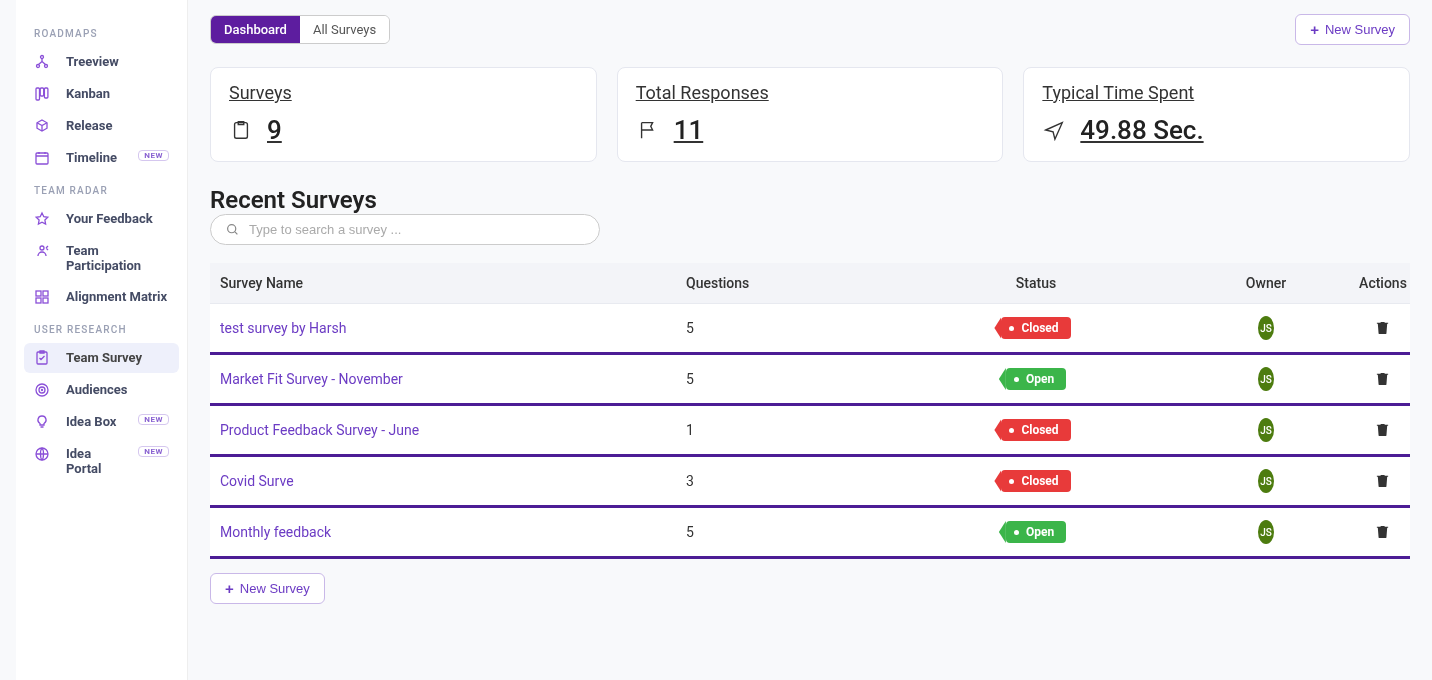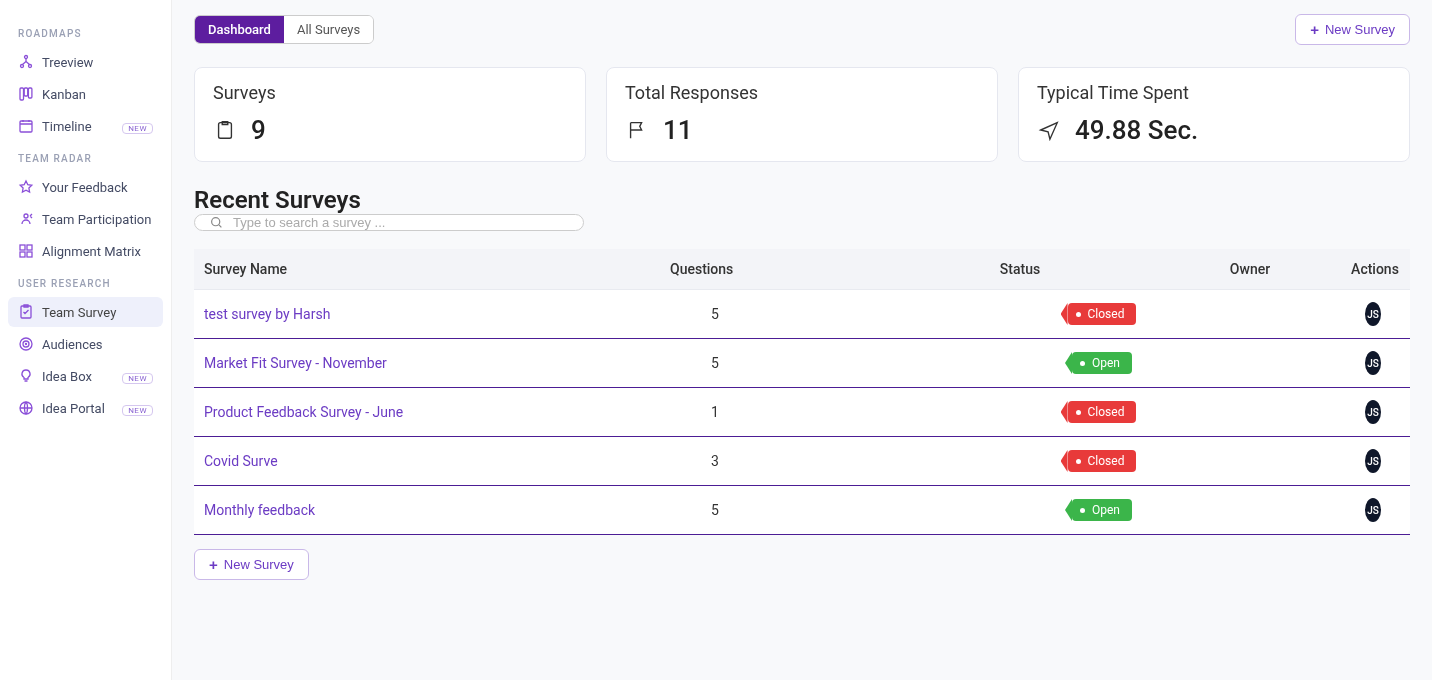--- a/index.html
+++ b/index.html
@@ -1,56 +1,56 @@
 <!DOCTYPE html>
 <html><head>
 <meta charset="utf-8">
 <style>
 * { box-sizing: border-box; margin: 0; padding: 0; }
 body { font-family: -apple-system, BlinkMacSystemFont, 'Segoe UI', Roboto, sans-serif; background: #f8f9fb; color: #333; width: 1432px; height: 680px; overflow: hidden; display: flex; }
-.sidebar { width: 172px; background: #fff; padding: 18px 8px 0 8px; border-right: 1px solid #eee; }
+.sidebar { width: 172px; background: #fff; padding: 18px 8px 0 8px; border-right: 1px solid #eee; margin-left: 16px; }
 .section-title { font-size: 10px; color: #9aa0b4; font-weight: 500; letter-spacing: 1.2px; padding: 10px 10px 8px 10px; text-transform: uppercase; }
-.nav-item { display: flex; align-items: flex-end; gap: 8px; padding: 7px 10px; font-size: 13px; color: #444b64; cursor: pointer; border-radius: 6px; margin-bottom: 2px; position: relative; }
+.nav-item { display: flex; align-items: flex-start; gap: 16px; padding: 7px 10px; font-size: 13px; color: #444b64; cursor: pointer; border-radius: 6px; margin-bottom: 2px; position: relative; font-weight: bold; }
 .nav-item.active { background: #eef0fb; color: #444; }
 .nav-item .icon { width: 16px; height: 16px; display: inline-flex; align-items: center; justify-content: center; flex-shrink: 0; }
 .new-badge { font-size: 8px; color: #8a63d2; border: 1px solid #d5c7ef; padding: 0 5px; border-radius: 4px; margin-left: auto; letter-spacing: 0.5px; }
 .main { flex: 1; padding: 14px 22px; overflow-y: auto; }
 .top-row { display: flex; align-items: center; justify-content: space-between; margin-bottom: 22px; }
 .tab-group { display: flex; border: 1px solid #ccc; border-radius: 6px; overflow: hidden; }
 .tab { padding: 6px 13px; font-size: 13px; cursor: pointer; background: #fff; color: #555; }
 .tab.active { background: #5d1d9f; color: #fff; font-weight: 500; }
 .btn-new { display: flex; align-items: center; gap: 6px; padding: 6px 14px; font-size: 13px; color: #6c3cc4; background: #fff; border: 1px solid #c9b8e8; border-radius: 6px; cursor: pointer; }
 .btn-new .plus { font-size: 15px; font-weight: 600; }
-.stats { display: flex; gap: 20px; margin-bottom: 24px; }
+.stats { display: flex; gap: 20px; margin-bottom: 24px; text-decoration: underline; }
 .stat-card { flex: 1; background: #fff; border: 1px solid #e5e7ef; border-radius: 8px; padding: 14px 18px 16px 18px; }
 .stat-title { font-size: 18px; color: #333; margin-bottom: 12px; }
 .stat-value-row { display: flex; align-items: center; gap: 14px; }
 .stat-icon { width: 24px; height: 24px; display: inline-flex; align-items: center; justify-content: center; flex-shrink: 0; }
 .stat-value { font-size: 26px; font-weight: 500; color: #222; }
 .section-heading { font-size: 24px; font-weight: 600; color: #222; }
-.search-box { display: flex; align-items: center; gap: 10px; border: 1px solid #ccc; border-radius: 20px; padding: 0 15px; width: 390px; margin-bottom: 18px; background: #fff; }
+.search-box { display: flex; align-items: center; gap: 10px; border: 1px solid #ccc; border-radius: 20px; padding: 7px 15px; width: 390px; margin-bottom: 18px; background: #fff; }
 .search-box input { border: none; outline: none; font-size: 13px; flex: 1; background: transparent; color: #333; }
 .search-box input::placeholder { color: #aaa; }
 .tbl { width: 100%; background: #fff; border-radius: 6px; }
 .thead { display: flex; background: #f3f4f8; padding: 12px 0; border-bottom: 1px solid #e8eaf0; }
 .thead .th, .trow .td { font-size: 14px; color: #333; }
 .thead .th { font-weight: 500; }
-.trow { display: flex; align-items: center; padding: 12px 0; border-bottom: 1px solid #4c1d95; gap: 41px; }
+.trow { display: flex; align-items: center; padding: 12px 0; border-bottom: 3px solid #4c1d95; }
 .col-name { flex: 0 0 476px; padding-left: 10px; }
 .col-q { flex: 0 0 210px; text-align: left; }
 .col-status { flex: 0 0 280px; display: flex; justify-content: center; }
 .col-owner { flex: 0 0 180px; display: flex; justify-content: center; }
 .col-actions { flex: 1; display: flex; justify-content: center; text-align: right; }
 .survey-link { color: #6c3cc4; cursor: pointer; font-size: 14px; }
-.status-badge { display: inline-flex; align-items: center; font-size: 12px; color: #fff; border-radius: 4px; padding: 4px 12px 4px 8px; position: relative; }
+.status-badge { display: inline-flex; align-items: center; font-size: 12px; color: #fff; border-radius: 4px; padding: 4px 12px 4px 8px; position: relative; font-weight: bold; }
 .status-badge::before { content: ""; position: absolute; left: -7px; top: 0; bottom: 0; width: 7px; background: inherit; clip-path: polygon(100% 0, 100% 100%, 0 50%); border-radius: 2px 0 0 2px; }
 .status-dot { width: 5px; height: 5px; border-radius: 50%; background: #fff; margin-right: 7px; }
 .status-closed { background: #e83a3a; }
 .status-open { background: #3bb54a; }
-.avatar { width: 16px; height: 24px; border-radius: 50%; background: #0f172a; color: #fff; font-size: 10px; font-weight: 500; display: inline-flex; align-items: center; justify-content: center; }
+.avatar { width: 16px; height: 24px; border-radius: 50%; background: #4d7c0f; color: #fff; font-size: 10px; font-weight: 500; display: inline-flex; align-items: center; justify-content: center; }
 .trash { cursor: pointer; width: 16px; height: 16px; }
 .footer-btn-wrap { margin-top: 14px; }
 svg { display: block; }
 </style>
 </head>
 <body>
 
 <div class="sidebar">
   <div>
     <div class="section-title">ROADMAPS</div>
@@ -67,20 +67,29 @@
     </div>
     <div class="nav-item">
       <span class="icon">
           <svg width="16" height="16" viewBox="0 0 16 16" fill="none" stroke="#8a4fd8" stroke-width="1.3">
             <rect x="2" y="2" width="3.5" height="12" rx="1"></rect>
             <rect x="6.2" y="2" width="3.5" height="8" rx="1"></rect>
             <rect x="10.4" y="2" width="3.5" height="10" rx="1"></rect>
           </svg>
         </span>
       <span>Kanban</span>
+    </div>
+    <div class="nav-item">
+      <span class="icon">
+          <svg width="16" height="16" viewBox="0 0 16 16" fill="none" stroke="#8a4fd8" stroke-width="1.3">
+            <path d="M8 2l5 2.8v5.4L8 13l-5-2.8V4.8z"></path>
+            <path d="M3 4.8L8 7.6l5-2.8M8 7.6V13"></path>
+          </svg>
+        </span>
+      <span>Release</span>
     </div>
     <div class="nav-item">
       <span class="icon">
           <svg width="16" height="16" viewBox="0 0 16 16" fill="none" stroke="#8a4fd8" stroke-width="1.3">
             <rect x="2" y="3" width="12" height="11" rx="1"></rect>
             <path d="M2 6h12M5 2v2M11 2v2"></path>
           </svg>
         </span>
       <span>Timeline</span>
       <span class="new-badge">NEW</span>

